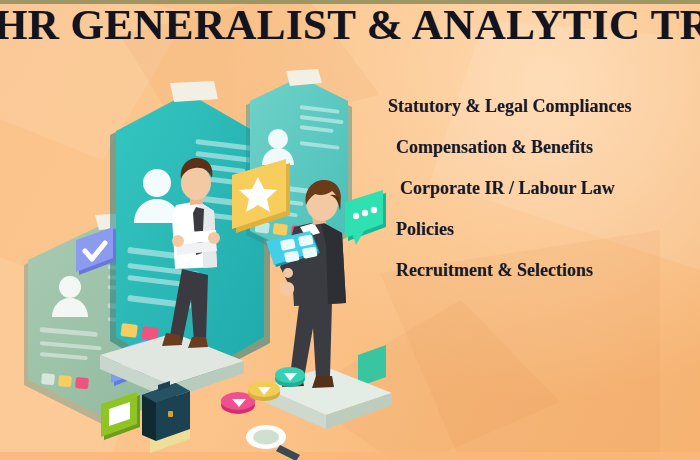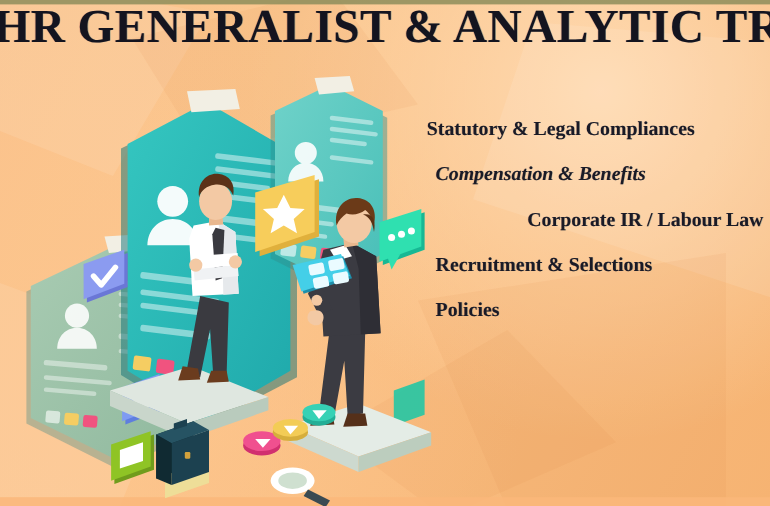--- a/index.html
+++ b/index.html
@@ -75,36 +75,36 @@
     color: #14141f;
     line-height: 46px;
     white-space: nowrap;
     text-shadow: 0.6px 0 0 rgba(0,90,110,0.30), -0.6px 0 0 rgba(120,0,40,0.18);
   }
 
   
   #topic-list {
     position: absolute;
     left: 384px;
-    top: 105px;
+    top: 94px;
     width: 310px;
   }
   .topic {
     font-family: "Liberation Serif", serif;
     font-size: 18px;
     font-weight: 700;
     color: #1a1a26;
     line-height: 24px;
     height: 41px;
     white-space: nowrap;
     text-shadow: 0.5px 0 0 rgba(0,95,115,0.28), -0.5px 0 0 rgba(110,0,35,0.16);
   }
   .topic.i0 { padding-left: 4px; }
-  .topic.i1 { padding-left: 12px; font-style: italic; }
-  .topic.i2 { padding-left: 16px; text-align: right; }
+  .topic.i1 { padding-left: 12px; }
+  .topic.i2 { padding-left: 16px; }
   .topic.i3 { padding-left: 10px; }
   .topic.i4 { padding-left: 12px; }
   .topic.i5 { padding-left: 12px; }
   .topic.i6 { padding-left: 14px; }
 
   
   #illustration {
     position: absolute;
     left: 0; top: 55px;
     width: 400px; height: 405px;
@@ -363,17 +363,17 @@
       </g>
     </svg>
   </div>
 
   <div id="title">HR GENERALIST &amp; ANALYTIC TRAINING</div>
 
   <div id="topic-list">
     <div class="topic i0">Statutory &amp; Legal Compliances</div>
     <div class="topic i1">Compensation &amp; Benefits</div>
     <div class="topic i2">Corporate IR / Labour Law</div>
+    <div class="topic i4">Policies</div>
     <div class="topic i5">Recruitment &amp; Selections</div>
-    <div class="topic i4">Policies</div>
   </div>
 
 </div>
 
 </body></html>

